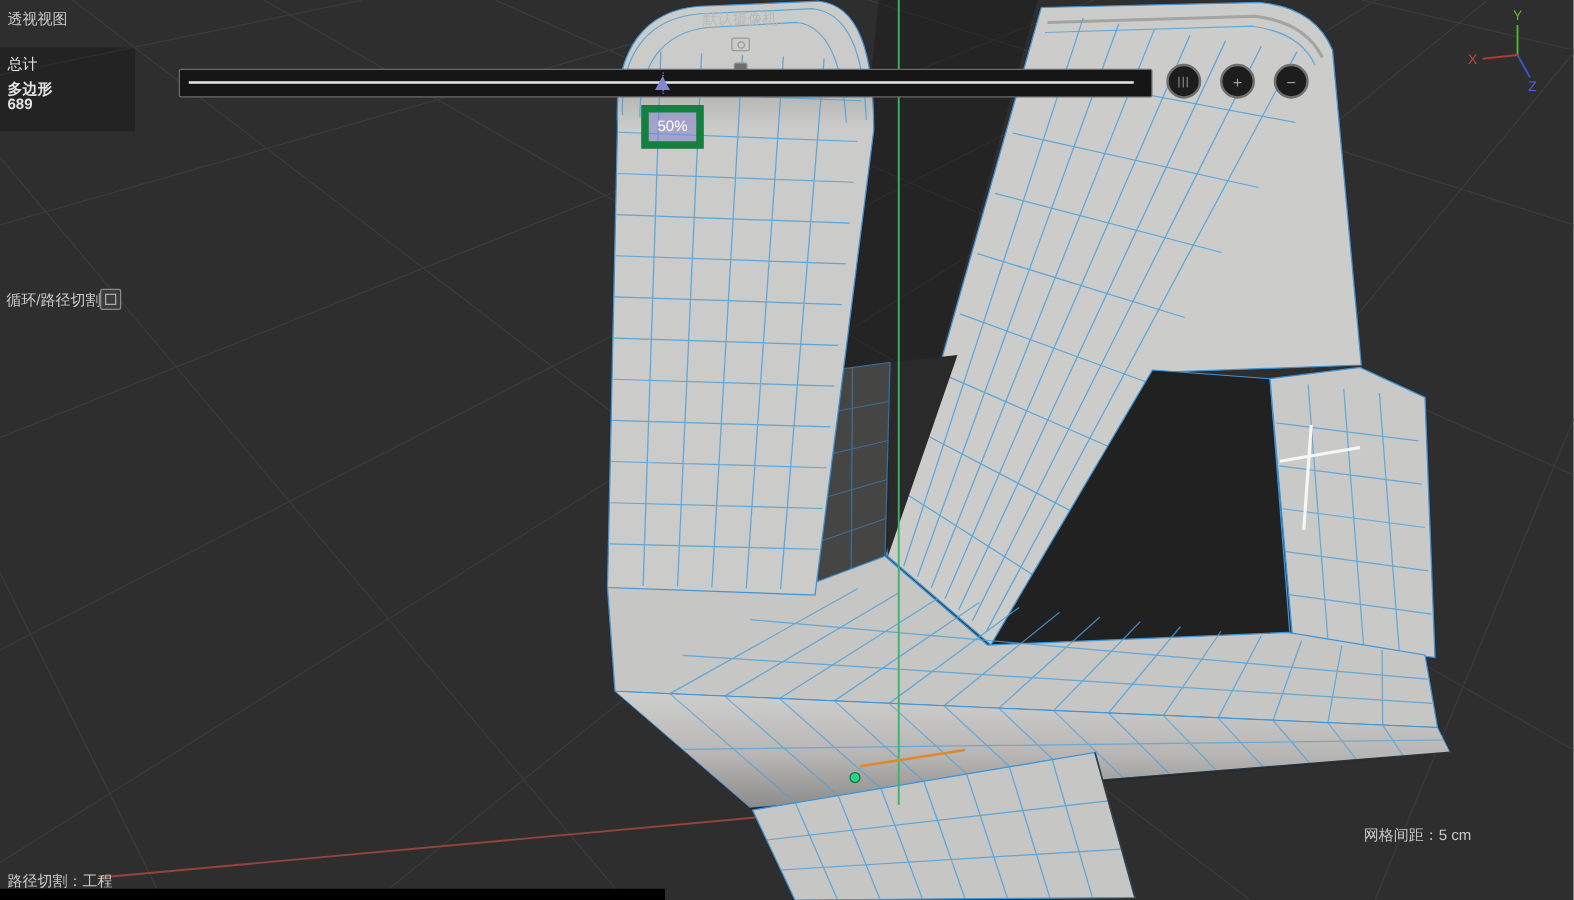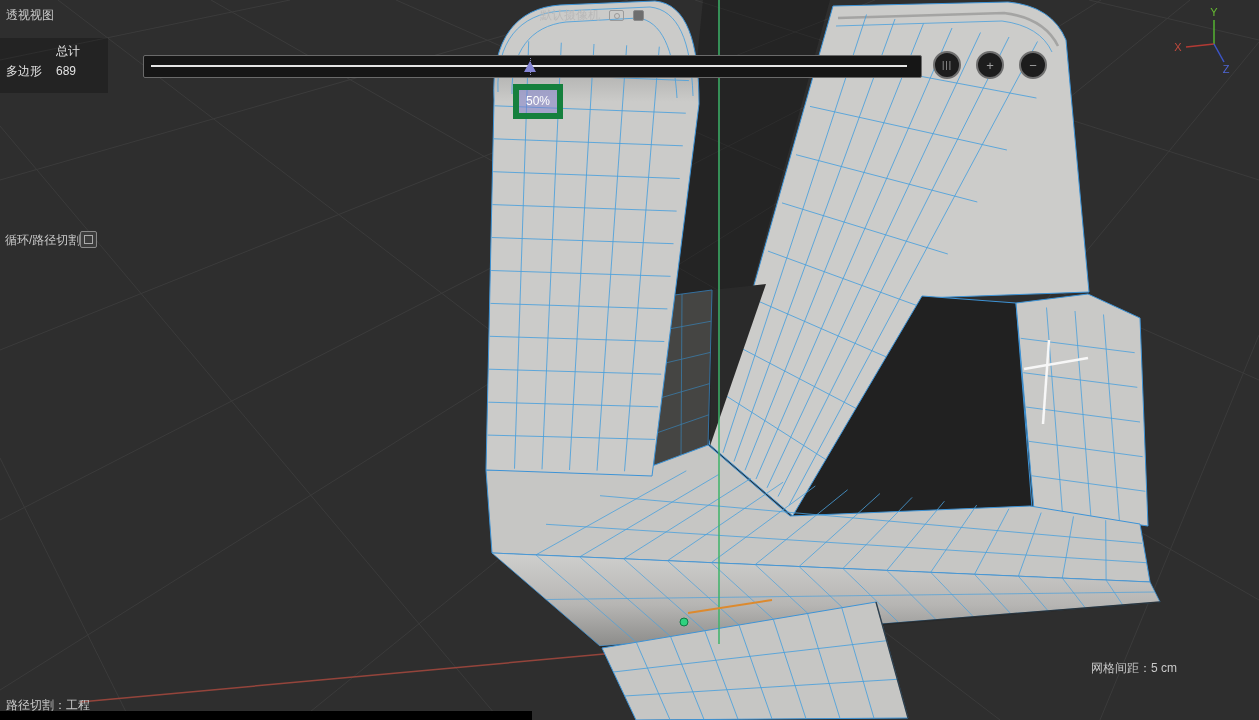--- a/index.html
+++ b/index.html
@@ -1,27 +1,27 @@
 <!DOCTYPE html>
 <html><head>
 <meta charset="utf-8">
 <style>
   html,body{margin:0;padding:0;width:1259px;height:720px;overflow:hidden;
     font-family:"Liberation Sans","DejaVu Sans",sans-serif;}
   #viewport{position:relative;width:1184px;height:720px;background:#2e2e2e;}
   #scene{position:absolute;left:0;top:0;}
   .hud{position:absolute;color:#c9c9c9;font-size:12px;line-height:1;user-select:none;}
   .vp-label{left:6px;top:9px;}
-  .cam-label{left:50%;top:9px;transform:translateX(-50%);display:flex;align-items:center;gap:9px;color:#b9b9b9;}
+  .cam-label{left:50%;top:9px;transform:translateX(-50%);display:flex;align-items:center;gap:9px;color:#b9b9b9;flex-direction:column;}
   .cam-icon{display:inline-block;width:13px;height:9px;border:1px solid #9a9a9a;border-radius:2px;position:relative;}
   .cam-icon i{position:absolute;left:4px;top:2px;width:4px;height:4px;border-radius:50%;border:1px solid #9a9a9a;}
   .lock-icon{display:inline-block;width:9px;height:9px;background:#6e6e6e;border:1px solid #8a8a8a;border-radius:2px;}
   .stats{left:0;top:38px;width:96px;background:rgba(0,0,0,0.22);padding:7px 6px 8px 6px;color:#e2e2e2;}
-  .stats .row{display:flex;margin-bottom:8px;}
-  .stats .row:last-child{margin-bottom:8px;}
+  .stats .row{display:flex;margin-bottom:8px;flex-direction:column;}
+  .stats .row:last-child{margin-bottom:8px;font-weight:bold;}
   .stats .k{width:50px;}
   .stats .v{width:40px;}
   .slider{left:143px;top:55px;width:777px;height:21px;background:#161616;border:1px solid #6a6a6a;border-radius:2px;}
   .slider .track{position:absolute;left:7px;right:14px;top:9px;height:2px;background:#e6e6e6;}
   .slider .pos{position:absolute;left:386px;top:2px;bottom:2px;width:0;border-left:1px dotted #8f8fb8;}
   .slider .handle{position:absolute;left:380px;top:5px;width:0;height:0;
     border-left:6px solid transparent;border-right:6px solid transparent;border-bottom:11px solid #8585d6;}
   .tooltip{left:513px;top:84px;width:38px;height:23px;background:rgba(125,125,205,0.5);
     border:6px solid #15803d;color:#fff;text-align:center;line-height:23px;}
   .navbtns{left:933px;top:51px;display:flex;gap:15px;}

